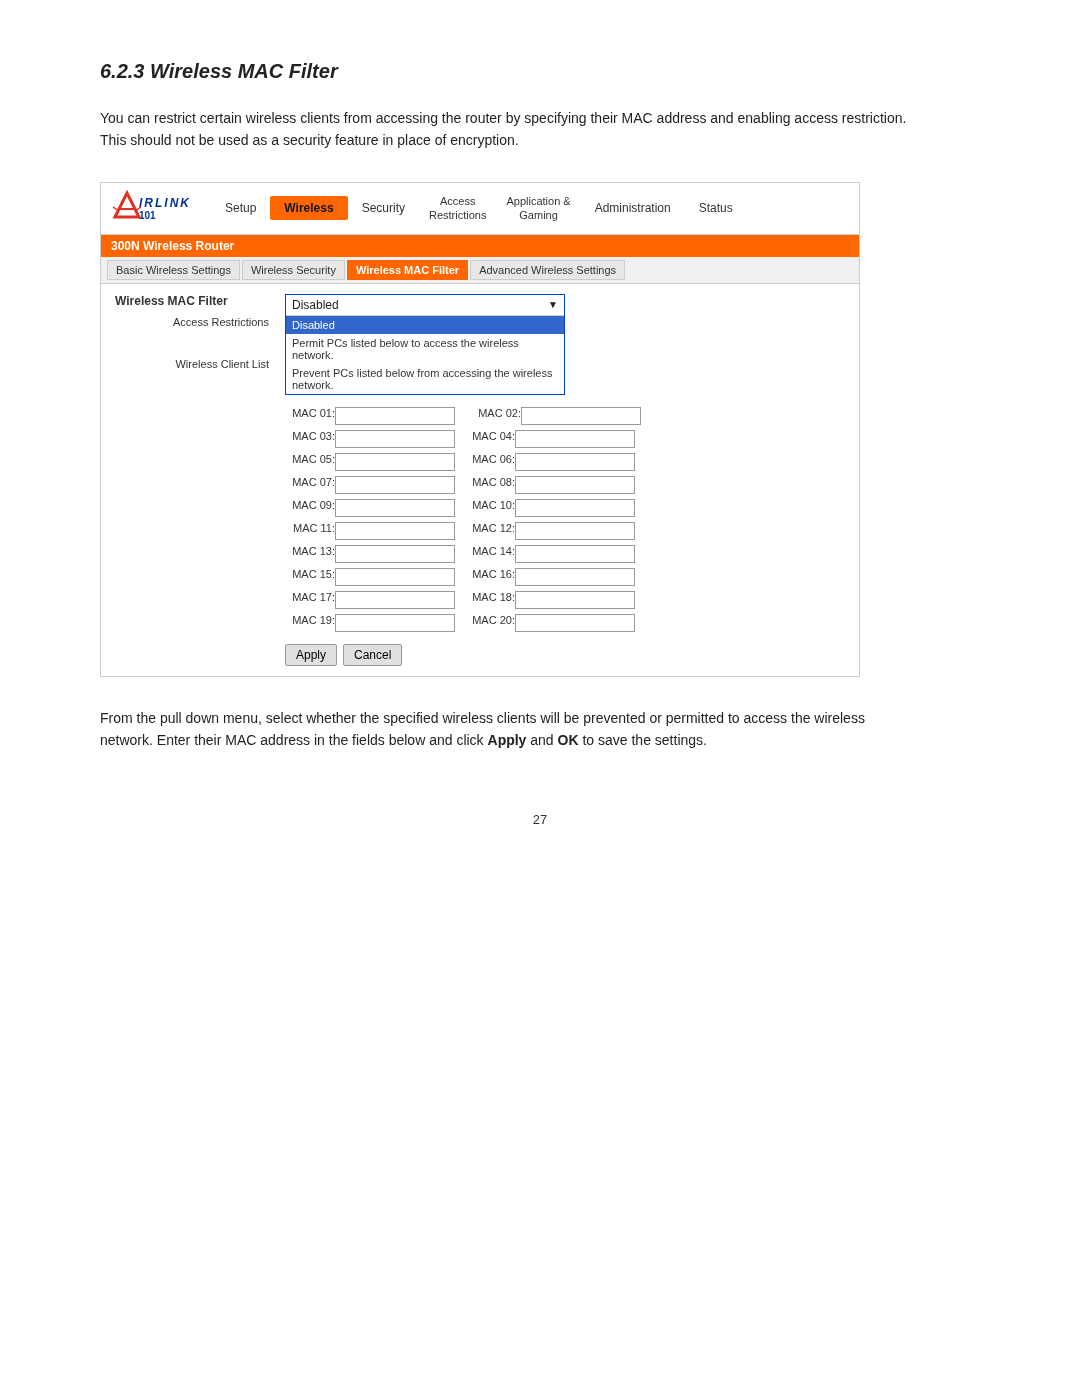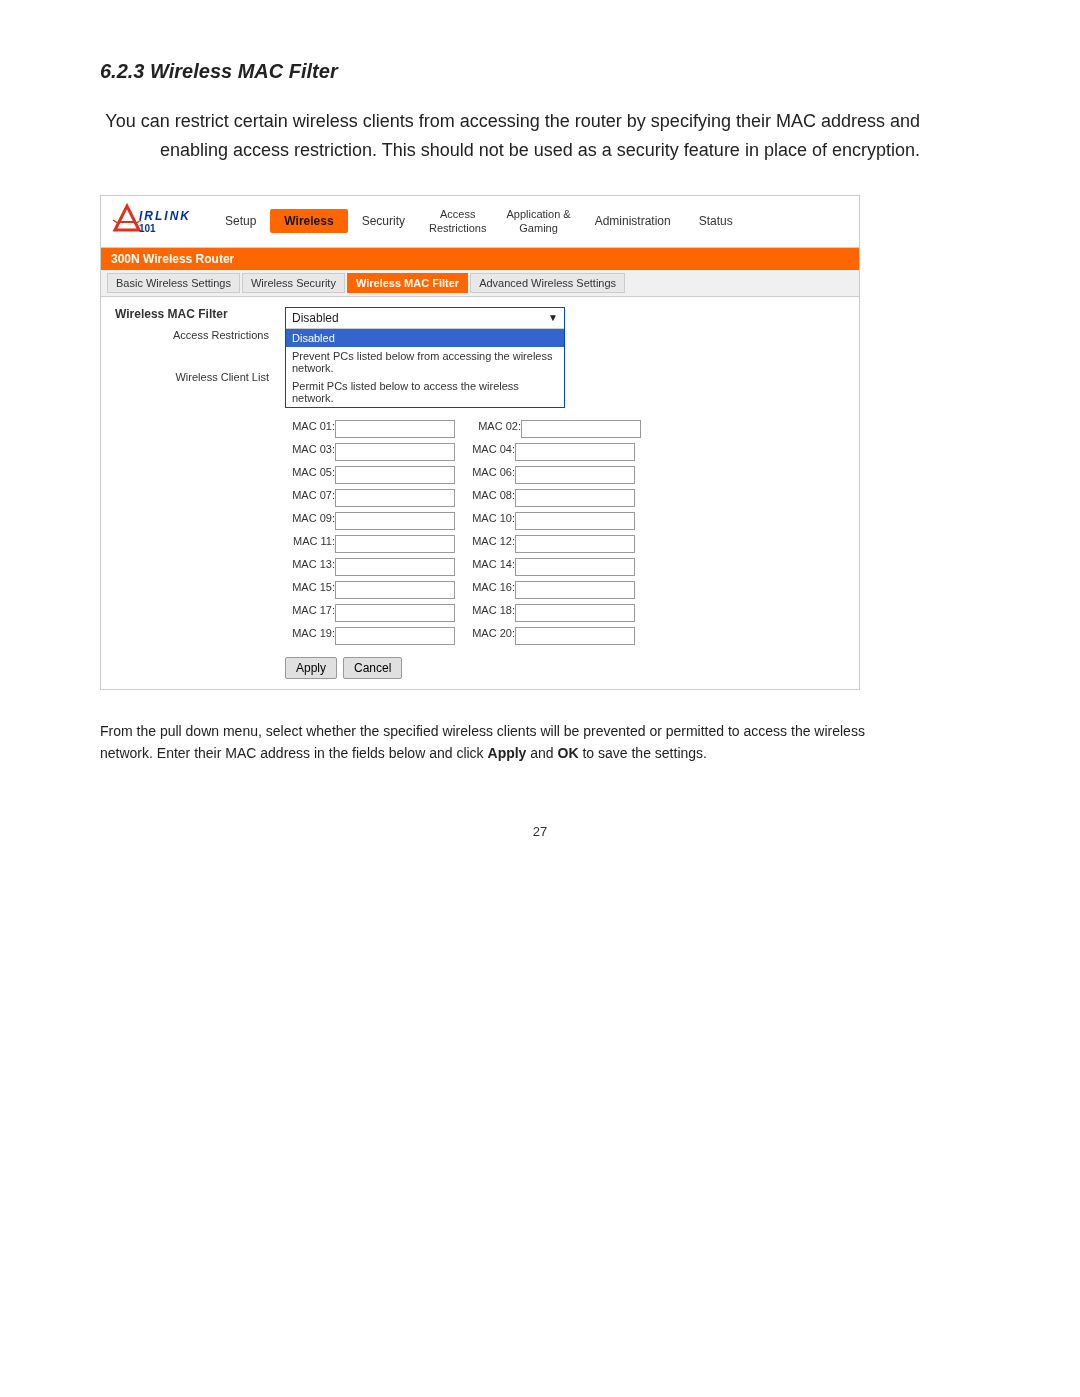--- a/index.html
+++ b/index.html
@@ -12,25 +12,24 @@
       min-height: 1397px;
       padding: 60px 100px;
     }
     .section-title {
       font-size: 20px;
       font-weight: bold;
       font-style: italic;
       margin-bottom: 24px;
     }
     .intro-text {
-      font-size: 18px;
+      font-size: 14px;
       line-height: 1.6;
       margin-bottom: 30px;
       max-width: 820px;
-      text-align: right;
     }
     .router-ui {
       border: 1px solid #ccc;
       width: 760px;
       background: #f5f5f5;
       margin-bottom: 30px;
     }
     
     .top-nav {
       background: #fff;
@@ -276,22 +275,22 @@
 
     <div class="main-content">
 
       <div class="dropdown-wrap">
         <div class="dropdown-open">
           <div style="display:flex;align-items:center;padding:3px 6px;border-bottom:1px solid #ccc;background:#fff;">
             <span style="font-size:12px;flex:1;">Disabled</span>
             <span style="font-size:10px;">▼</span>
           </div>
           <div class="dropdown-option selected">Disabled</div>
+          <div class="dropdown-option">Permit PCs listed below to access the wireless network.</div>
           <div class="dropdown-option">Prevent PCs listed below from accessing the wireless network.</div>
-          <div class="dropdown-option">Permit PCs listed below to access the wireless network.</div>
         </div>
       </div>
 
       <div class="mac-grid" id="mac-grid">
           <div class="mac-row">
       <span class="mac-label">MAC 01:</span>
       <input class="mac-input" type="text" value="" style="">
       <span class="mac-label" style="margin-left:16px;">MAC 02:</span>
       <input class="mac-input" type="text" value="" style="">
     </div>

